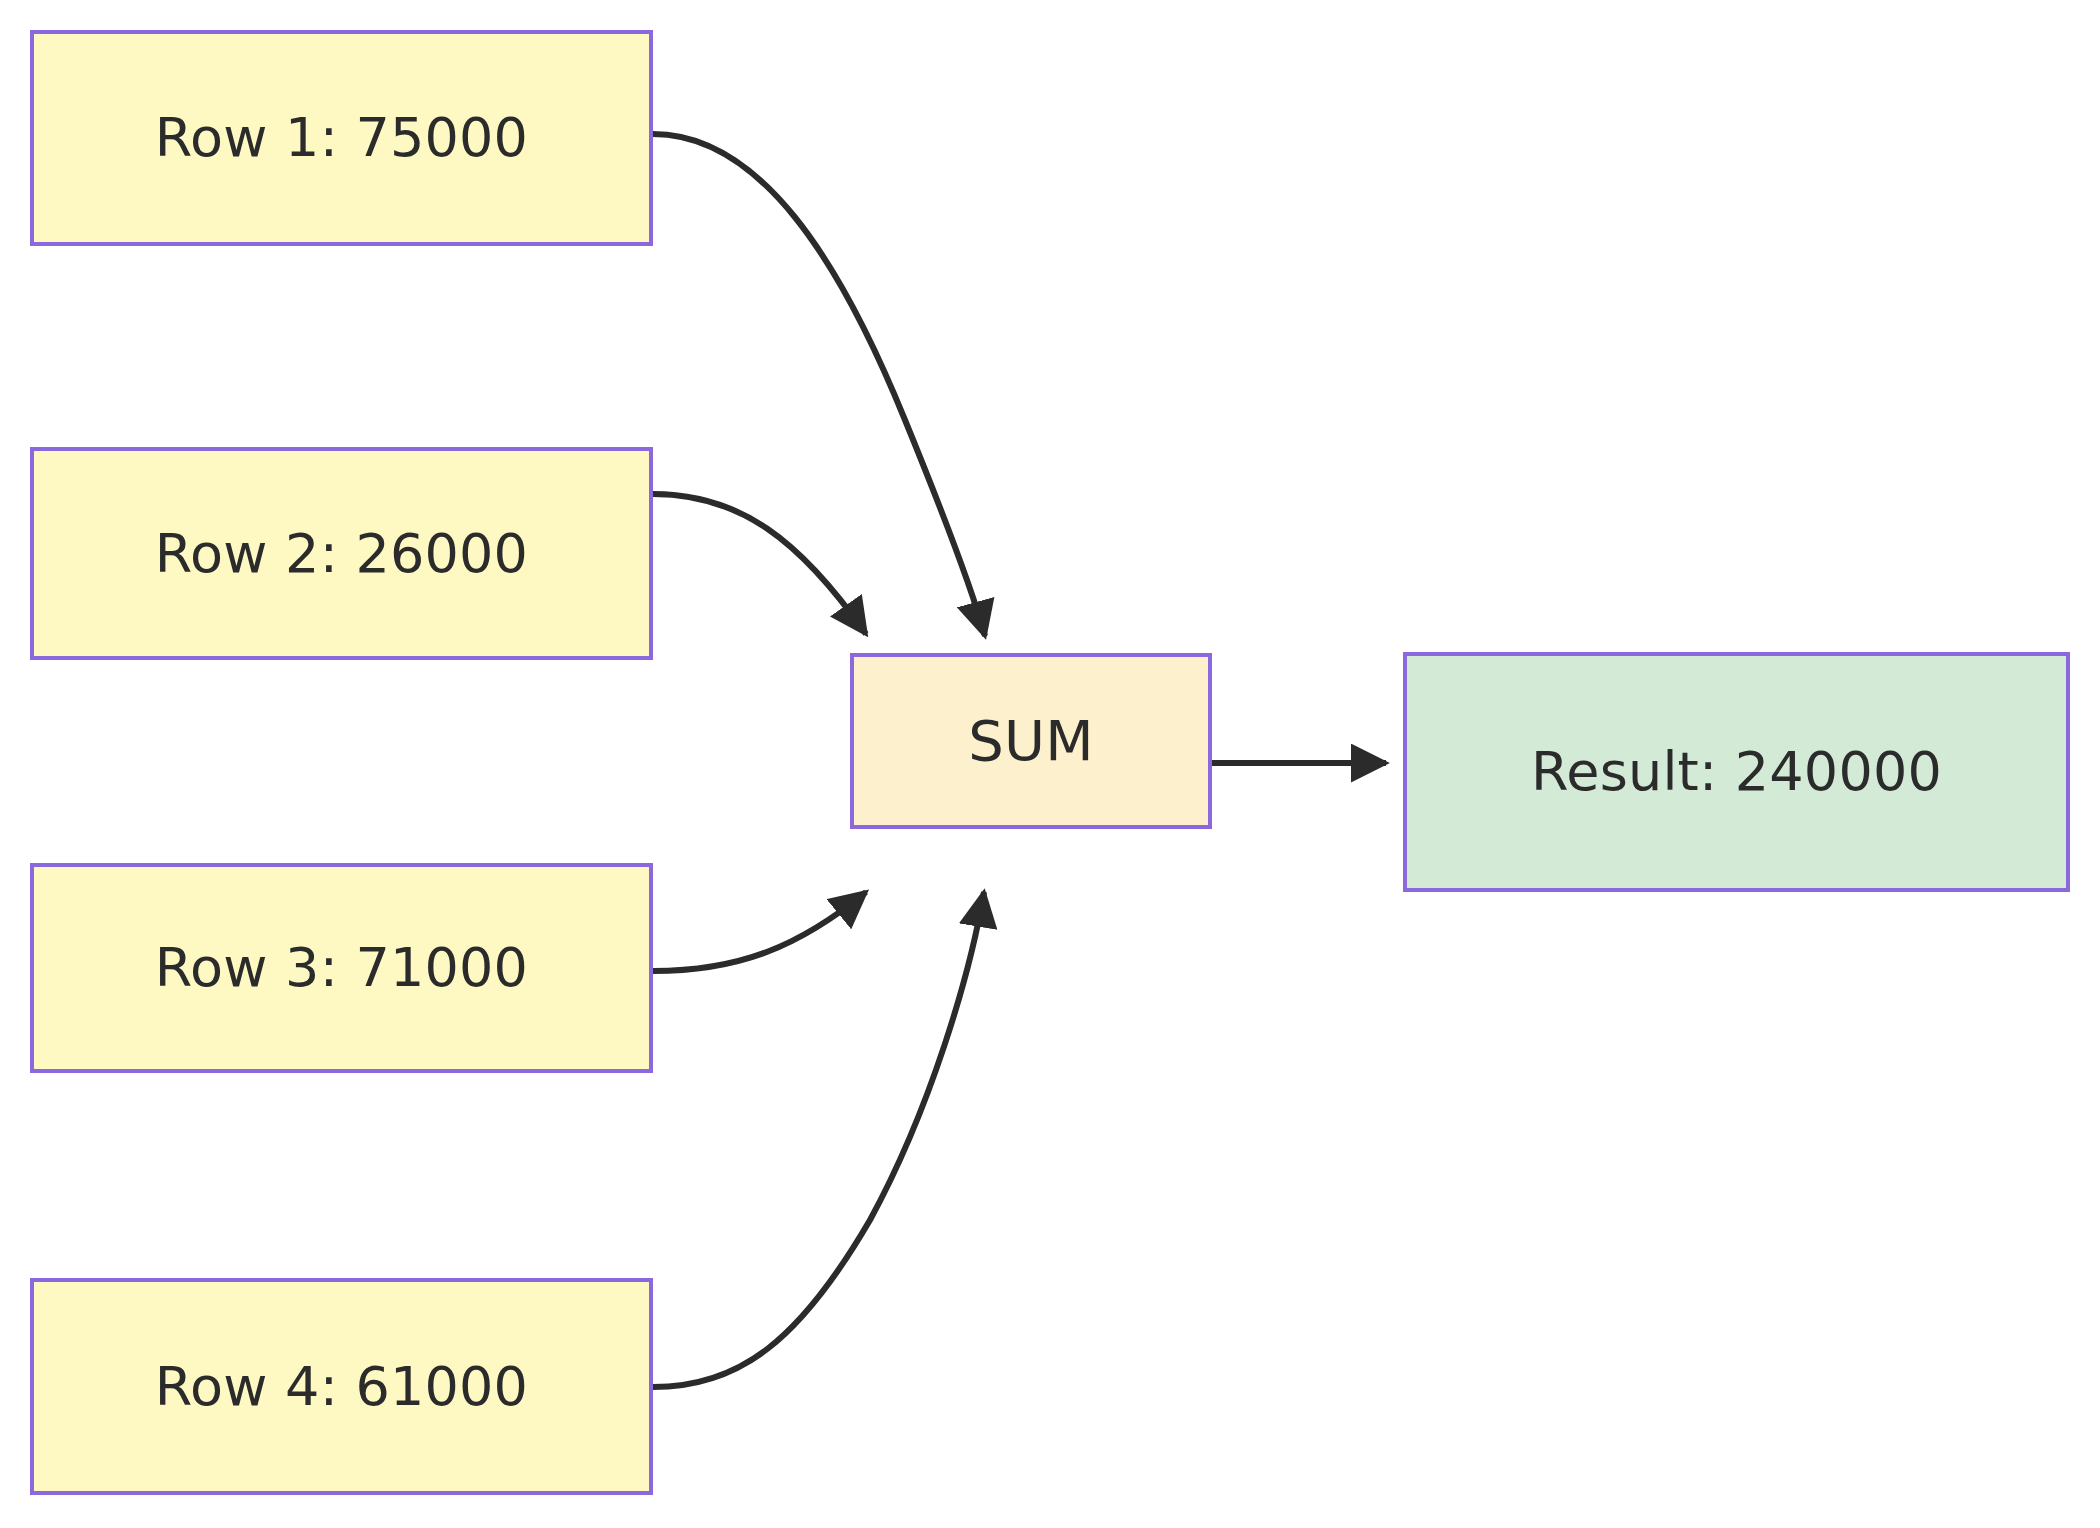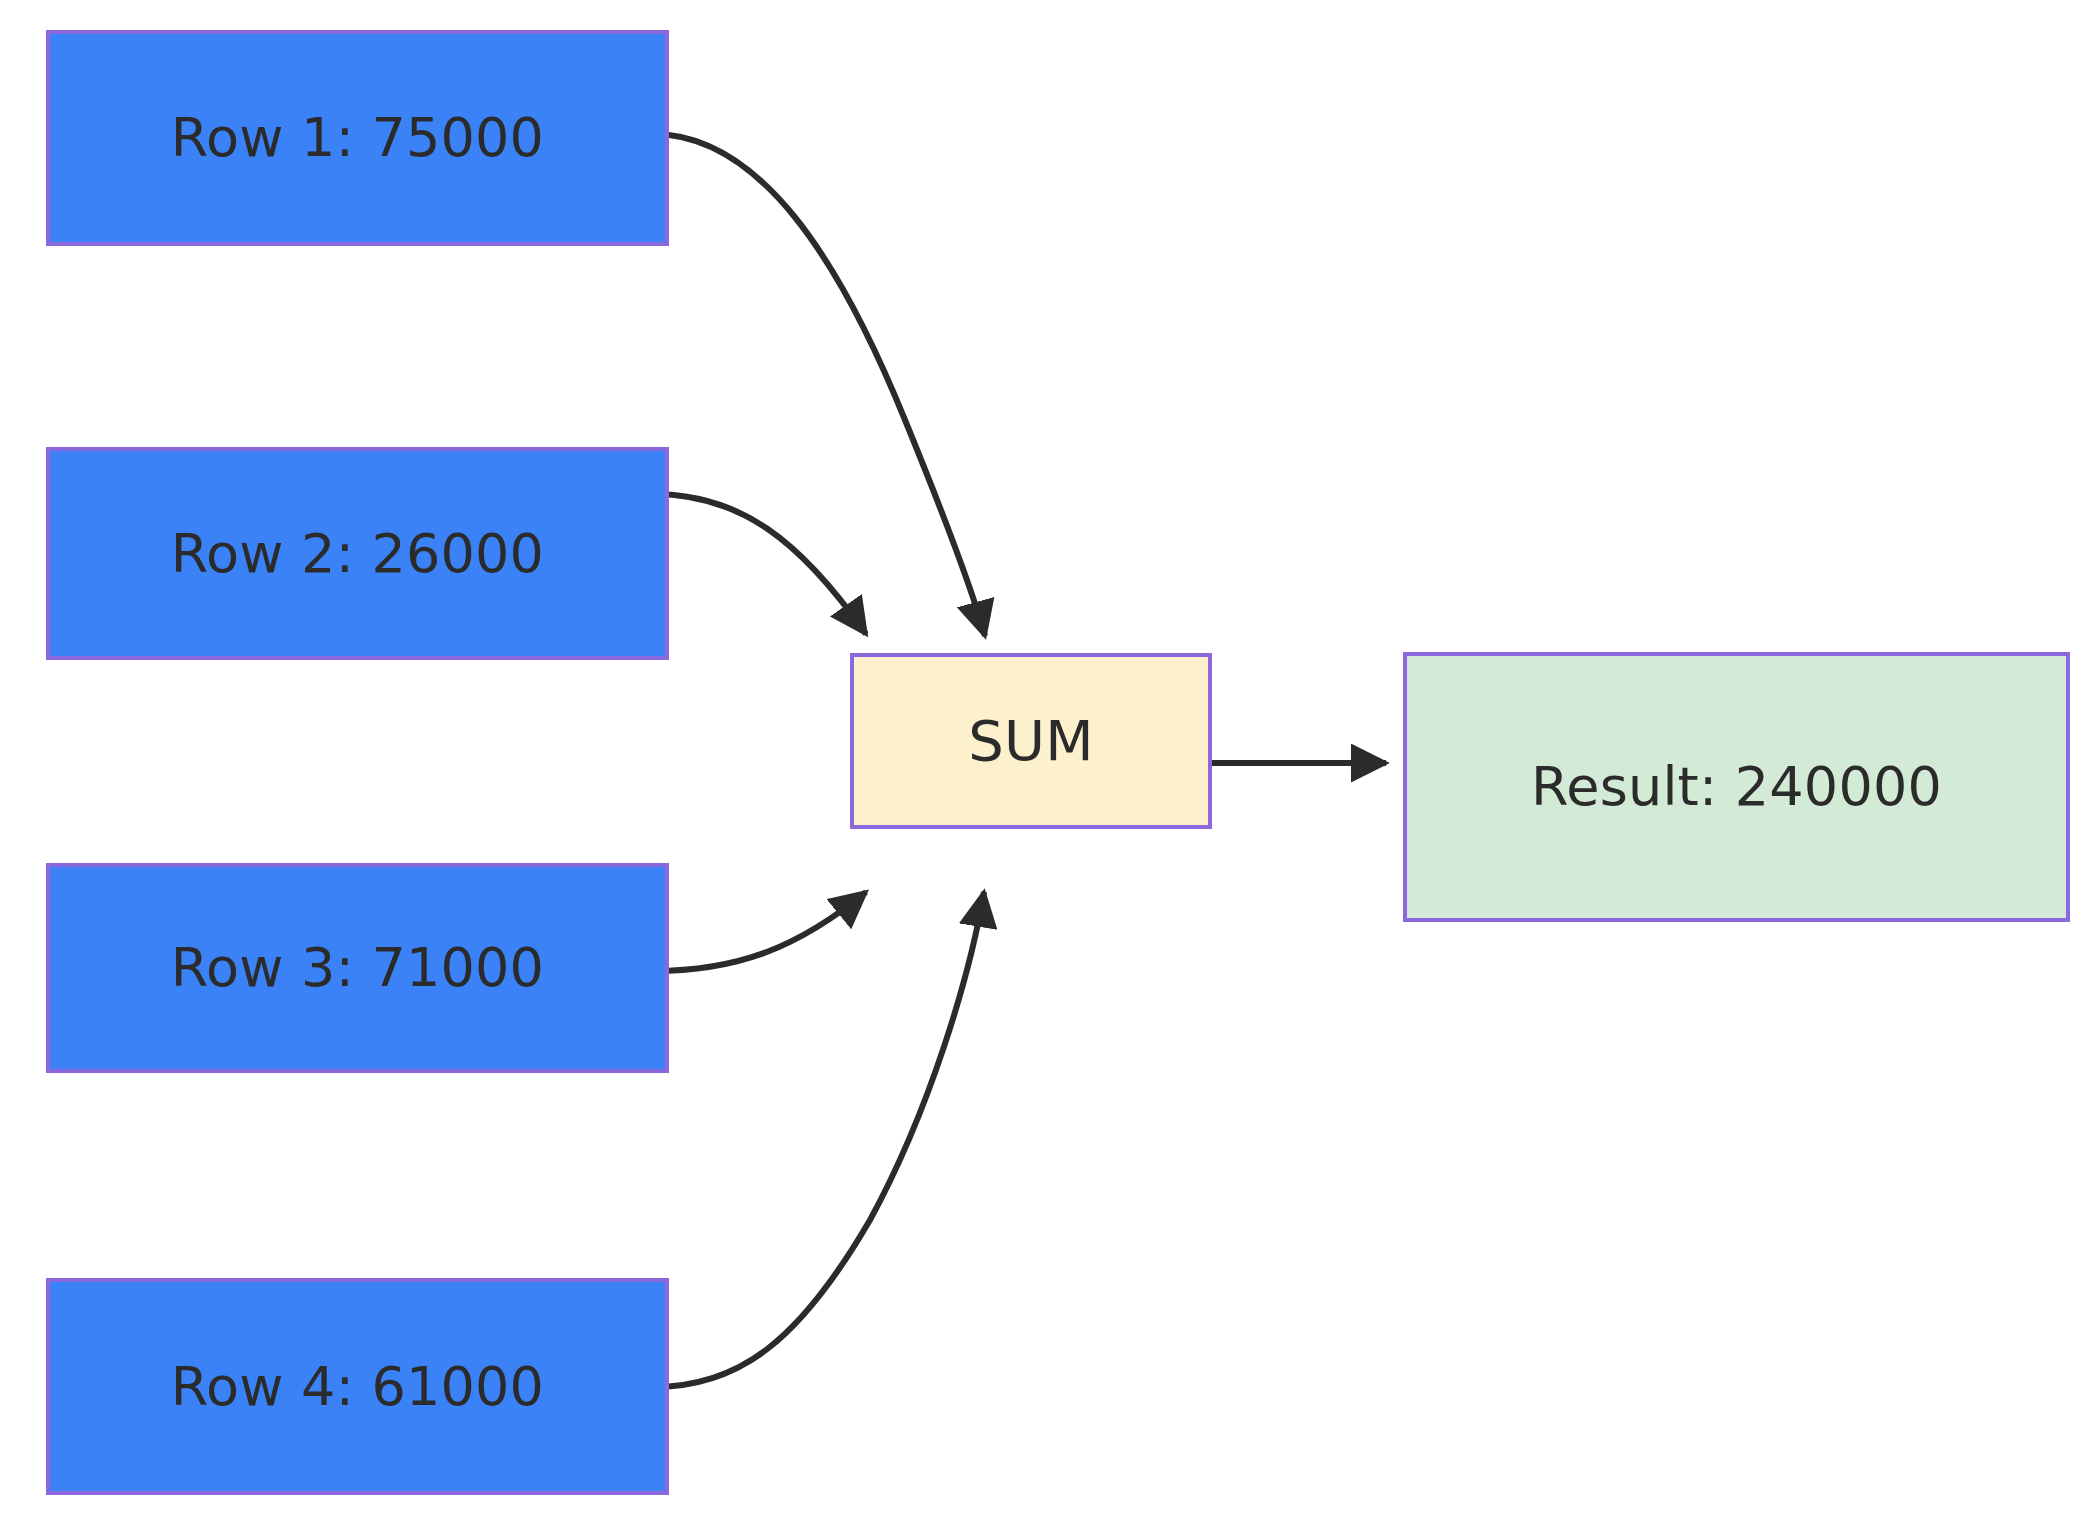--- a/index.html
+++ b/index.html
@@ -42,24 +42,23 @@
   }
   .node-label {
     display: block;
     line-height: 1;
   }
 
   
   .node-row {
     left: 30px;
     width: 623px;
-    background: #3b82f6;
+    background: #fef9c3;
     border-color: #8b68dd;
     font-size: 54px;
-    margin-left: 16px;
   }
   #node-row-1 { top: 30px;   height: 216px; }
   #node-row-2 { top: 447px;  height: 213px; }
   #node-row-3 { top: 863px;  height: 210px; }
   #node-row-4 { top: 1278px; height: 217px; }
 
   
   #node-sum {
     left: 850px;
     top: 653px;
@@ -68,21 +67,21 @@
     background: #fdf0cd;
     border-color: #8b68dd;
     font-size: 56px;
   }
 
   
   #node-result {
     left: 1403px;
     top: 652px;
     width: 667px;
-    height: 270px;
+    height: 240px;
     background: #d3ead6;
     border-color: #8b68dd;
     font-size: 54px;
   }
 </style>
 </head>
 <body>
 
 <div id="canvas">
 

